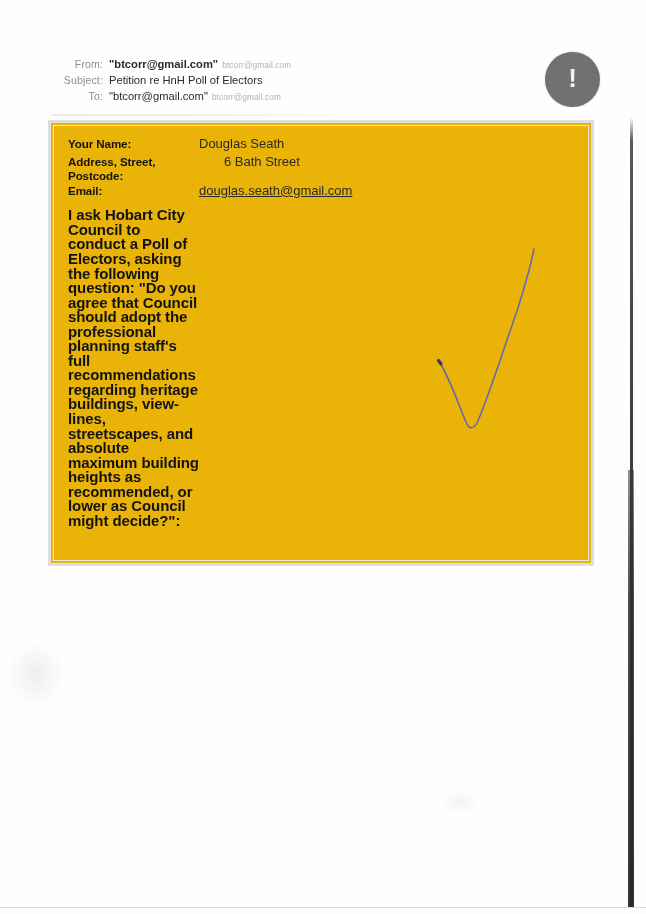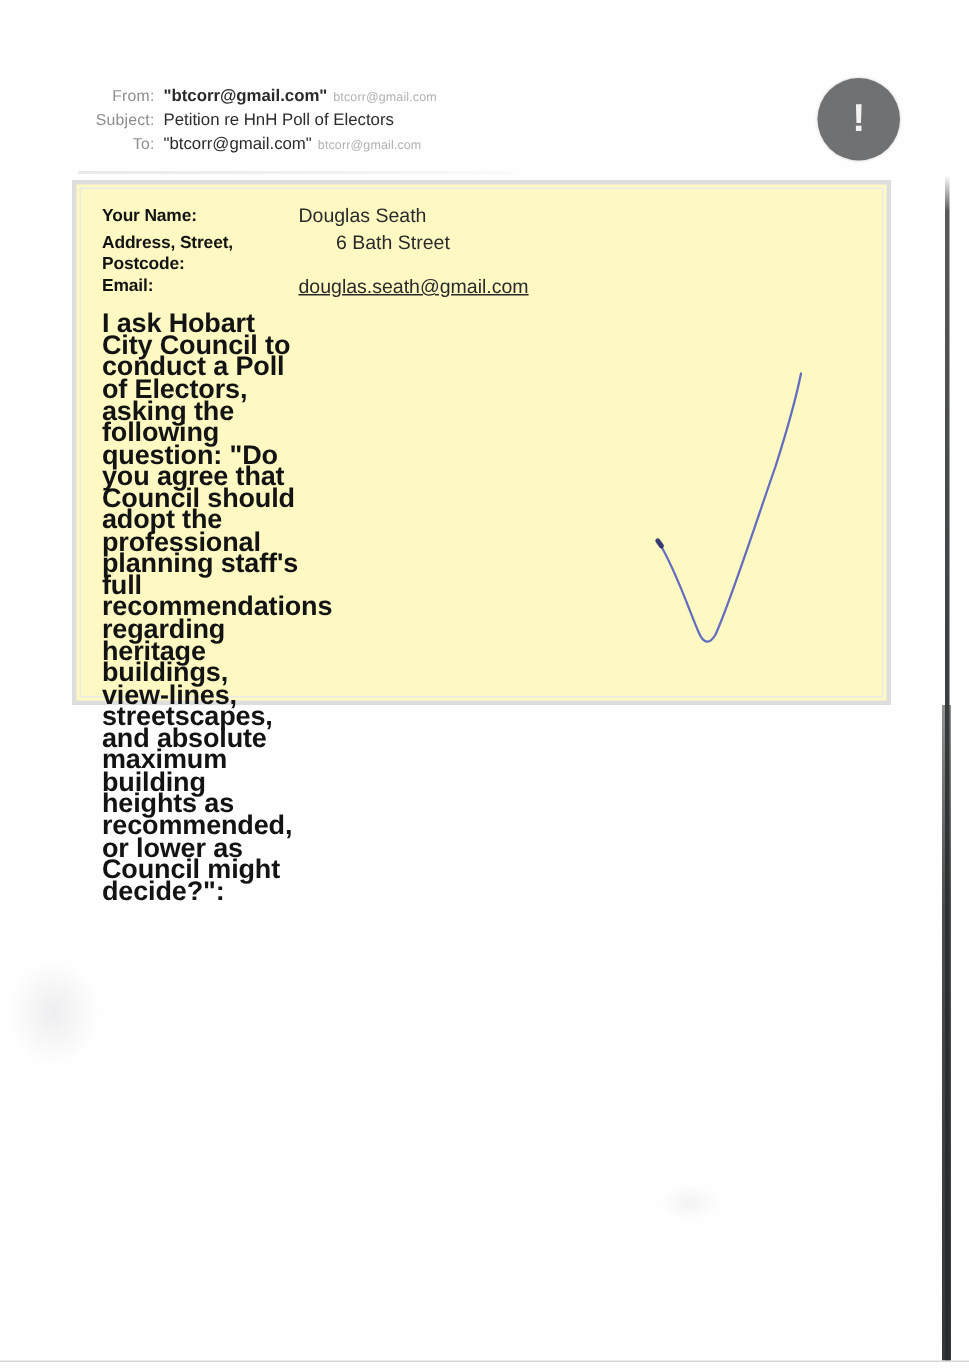--- a/index.html
+++ b/index.html
@@ -88,23 +88,23 @@
     font-weight: bold;
     font-family: "Liberation Sans", sans-serif;
   }
 
   
   #form-box {
     position: absolute;
     left: 48px;
     top: 120px;
     width: 546px;
-    height: 350px;
+    height: 446px;
     border: 3px solid #dededf;
-    background: #fef9c3;
+    background: #eab308;
     box-sizing: border-box;
   }
   #form-inner {
     position: absolute;
     inset: 2px;
     border: 1px solid #e9e9ea;
     box-sizing: border-box;
   }
   #form-grid {
     position: absolute;
@@ -134,21 +134,21 @@
   .fv a, .fv .mail {
     color: #2a2a2a;
     text-decoration: underline;
   }
   #row-name  { margin-top: 0px; }
   #row-addr  { margin-top: 3px; gap: 25px; }
   #row-email { }
   #row-ask   { margin-top: 10px; }
   #ask-text {
     font-weight: bold;
-    font-size: 18px;
+    font-size: 15px;
     line-height: 14.55px;
     color: #131313;
     width: 131px;
     letter-spacing: -.1px;
   }
 
   
   #tick {
     position: absolute;
     left: 370px;

